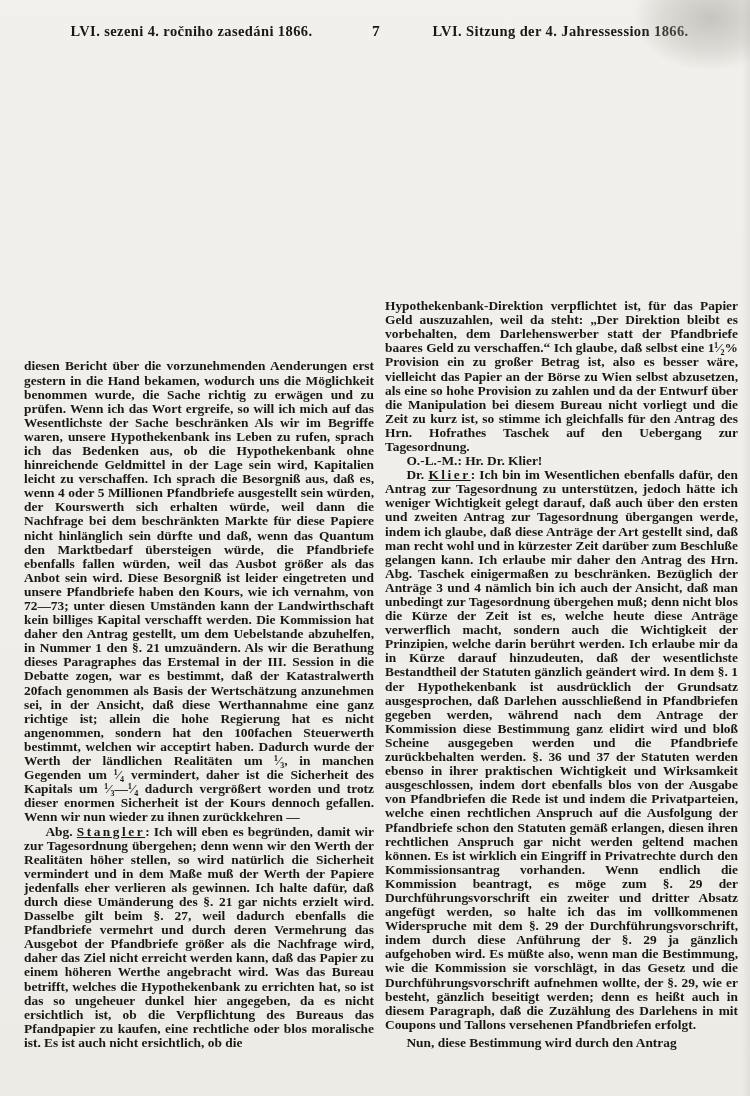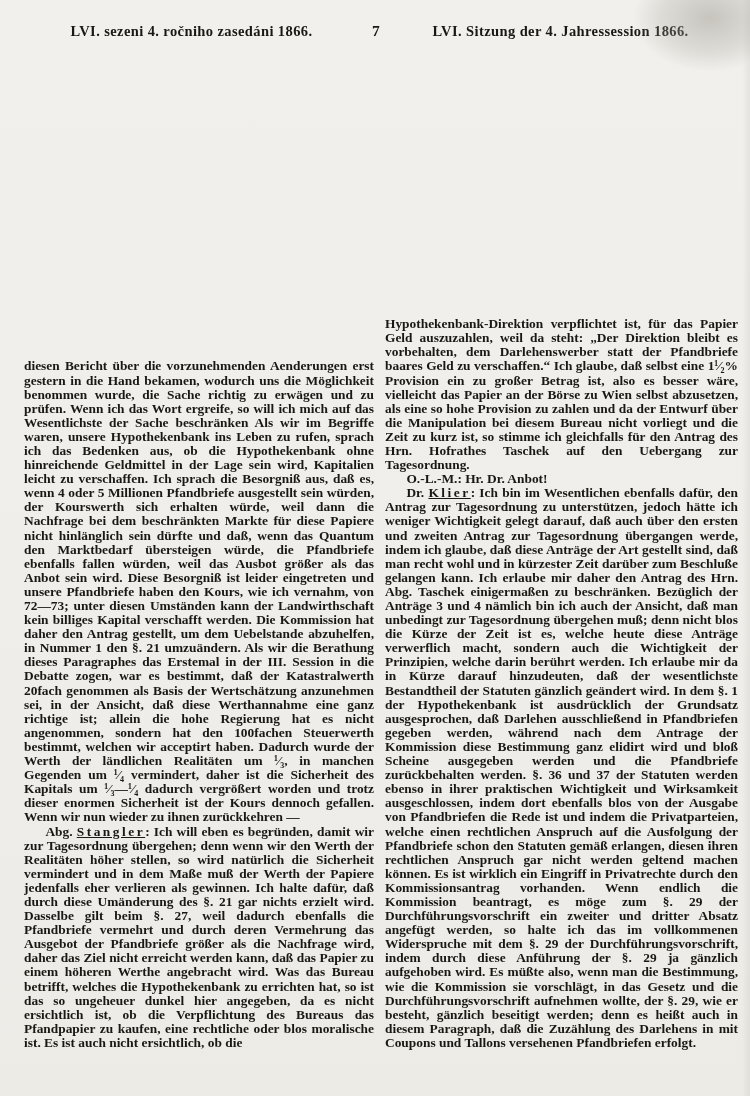--- a/index.html
+++ b/index.html
@@ -79,17 +79,18 @@
   </div>
 
   <div class="columns">
     <div class="col col-left">
         <p class="par"><span>diesen Bericht über die vorzunehmenden Aenderungen erst gestern in die Hand bekamen, wodurch uns die Möglichkeit benommen wurde, die Sache richtig zu erwägen und zu prüfen. Wenn ich das Wort ergreife, so will ich mich auf das Wesentlichste der Sache beschränken Als wir im Begriffe waren, unsere Hypothekenbank ins Leben zu rufen, sprach ich das Bedenken aus, ob die Hypothekenbank ohne hinreichende Geldmittel in der Lage sein wird, Kapitalien leicht zu verschaffen. Ich sprach die Besorgniß aus, daß es, wenn 4 oder 5 Millionen Pfandbriefe ausgestellt sein würden, der Kourswerth sich erhalten würde, weil dann die Nachfrage bei dem beschränkten Markte für diese Papiere nicht hinlänglich sein dürfte und daß, wenn das Quantum den Marktbedarf übersteigen würde, die Pfandbriefe ebenfalls fallen würden, weil das Ausbot größer als das Anbot sein wird. Diese Besorgniß ist leider eingetreten und unsere Pfandbriefe haben den Kours, wie ich vernahm, von 72—73; unter diesen Umständen kann der Landwirthschaft kein billiges Kapital verschafft werden. Die Kommission hat daher den Antrag gestellt, um dem Uebelstande abzuhelfen, in Nummer 1 den §. 21 umzuändern. Als wir die Berathung dieses Paragraphes das Erstemal in der III. Session in die Debatte zogen, war es bestimmt, daß der Katastralwerth 20fach genommen als Basis der Wertschätzung anzunehmen sei, in der Ansicht, daß diese Werthannahme eine ganz richtige ist; allein die hohe Regierung hat es nicht angenommen, sondern hat den 100fachen Steuerwerth bestimmt, welchen wir acceptirt haben. Dadurch wurde der Werth der ländlichen Realitäten um ¹⁄₃, in manchen Gegenden um ¹⁄₄ vermindert, daher ist die Sicherheit des Kapitals um ¹⁄₃—¹⁄₄ dadurch vergrößert worden und trotz dieser enormen Sicherheit ist der Kours dennoch gefallen. Wenn wir nun wieder zu ihnen zurückkehren —</span></p>
         <p class="par indent"><span>Abg. </span><span class="gesperrt">Stangler</span><span>: Ich will eben es begründen, damit wir zur Tagesordnung übergehen; denn wenn wir den Werth der Realitäten höher stellen, so wird natürlich die Sicherheit vermindert und in dem Maße muß der Werth der Papiere jedenfalls eher verlieren als gewinnen. Ich halte dafür, daß durch diese Umänderung des §. 21 gar nichts erzielt wird. Dasselbe gilt beim §. 27, weil dadurch ebenfalls die Pfandbriefe vermehrt und durch deren Vermehrung das Ausgebot der Pfandbriefe größer als die Nachfrage wird, daher das Ziel nicht erreicht werden kann, daß das Papier zu einem höheren Werthe angebracht wird. Was das Bureau betrifft, welches die Hypothekenbank zu errichten hat, so ist das so ungeheuer dunkel hier angegeben, da es nicht ersichtlich ist, ob die Verpflichtung des Bureaus das Pfandpapier zu kaufen, eine rechtliche oder blos moralische ist. Es ist auch nicht ersichtlich, ob die</span></p>
       </div>
     <div class="divider"></div>
     <div class="col col-right">
         <p class="par"><span>Hypothekenbank-Direktion verpflichtet ist, für das Papier Geld auszuzahlen, weil da steht: „Der Direktion bleibt es vorbehalten, dem Darlehenswerber statt der Pfandbriefe baares Geld zu verschaffen.“ Ich glaube, daß selbst eine 1¹⁄₂% Provision ein zu großer Betrag ist, also es besser wäre, vielleicht das Papier an der Börse zu Wien selbst abzusetzen, als eine so hohe Provision zu zahlen und da der Entwurf über die Manipulation bei diesem Bureau nicht vorliegt und die Zeit zu kurz ist, so stimme ich gleichfalls für den Antrag des Hrn. Hofrathes Taschek auf den Uebergang zur Tagesordnung.</span></p>
-        <p class="par indent"><span>O.-L.-M.: Hr. Dr. Anbot!</span></p>
+        <p class="par indent"><span>O.-L.-M.: Hr. Dr. Klier!</span></p>
         <p class="par indent"><span>Dr. </span><span class="gesperrt">Klier</span><span>: Ich bin im Wesentlichen ebenfalls dafür, den Antrag zur Tagesordnung zu unterstützen, jedoch hätte ich weniger Wichtigkeit gelegt darauf, daß auch über den ersten und zweiten Antrag zur Tagesordnung übergangen werde, indem ich glaube, daß diese Anträge der Art gestellt sind, daß man recht wohl und in kürzester Zeit darüber zum Beschluße gelangen kann. Ich erlaube mir daher den Antrag des Hrn. Abg. Taschek einigermaßen zu beschränken. Bezüglich der Anträge 3 und 4 nämlich bin ich auch der Ansicht, daß man unbedingt zur Tagesordnung übergehen muß; denn nicht blos die Kürze der Zeit ist es, welche heute diese Anträge verwerflich macht, sondern auch die Wichtigkeit der Prinzipien, welche darin berührt werden. Ich erlaube mir da in Kürze darauf hinzudeuten, daß der wesentlichste Bestandtheil der Statuten gänzlich geändert wird. In dem §. 1 der Hypothekenbank ist ausdrücklich der Grundsatz ausgesprochen, daß Darlehen ausschließend in Pfandbriefen gegeben werden, während nach dem Antrage der Kommission diese Bestimmung ganz elidirt wird und bloß Scheine ausgegeben werden und die Pfandbriefe zurückbehalten werden. §. 36 und 37 der Statuten werden ebenso in ihrer praktischen Wichtigkeit und Wirksamkeit ausgeschlossen, indem dort ebenfalls blos von der Ausgabe von Pfandbriefen die Rede ist und indem die Privatparteien, welche einen rechtlichen Anspruch auf die Ausfolgung der Pfandbriefe schon den Statuten gemäß erlangen, diesen ihren rechtlichen Anspruch gar nicht werden geltend machen können. Es ist wirklich ein Eingriff in Privatrechte durch den Kommissionsantrag vorhanden. Wenn endlich die Kommission beantragt, es möge zum §. 29 der Durchführungsvorschrift ein zweiter und dritter Absatz angefügt werden, so halte ich das im vollkommenen Widerspruche mit dem §. 29 der Durchführungsvorschrift, indem durch diese Anführung der §. 29 ja gänzlich aufgehoben wird. Es müßte also, wenn man die Bestimmung, wie die Kommission sie vorschlägt, in das Gesetz und die Durchführungsvorschrift aufnehmen wollte, der §. 29, wie er besteht, gänzlich beseitigt werden; denn es heißt auch in diesem Paragraph, daß die Zuzählung des Darlehens in mit Coupons und Tallons versehenen Pfandbriefen erfolgt.</span></p>
+        <p class="par indent gap"><span>Nun, diese Bestimmung wird durch den Antrag</span></p>
       </div>
   </div>
 </div>
 
 </body></html>

